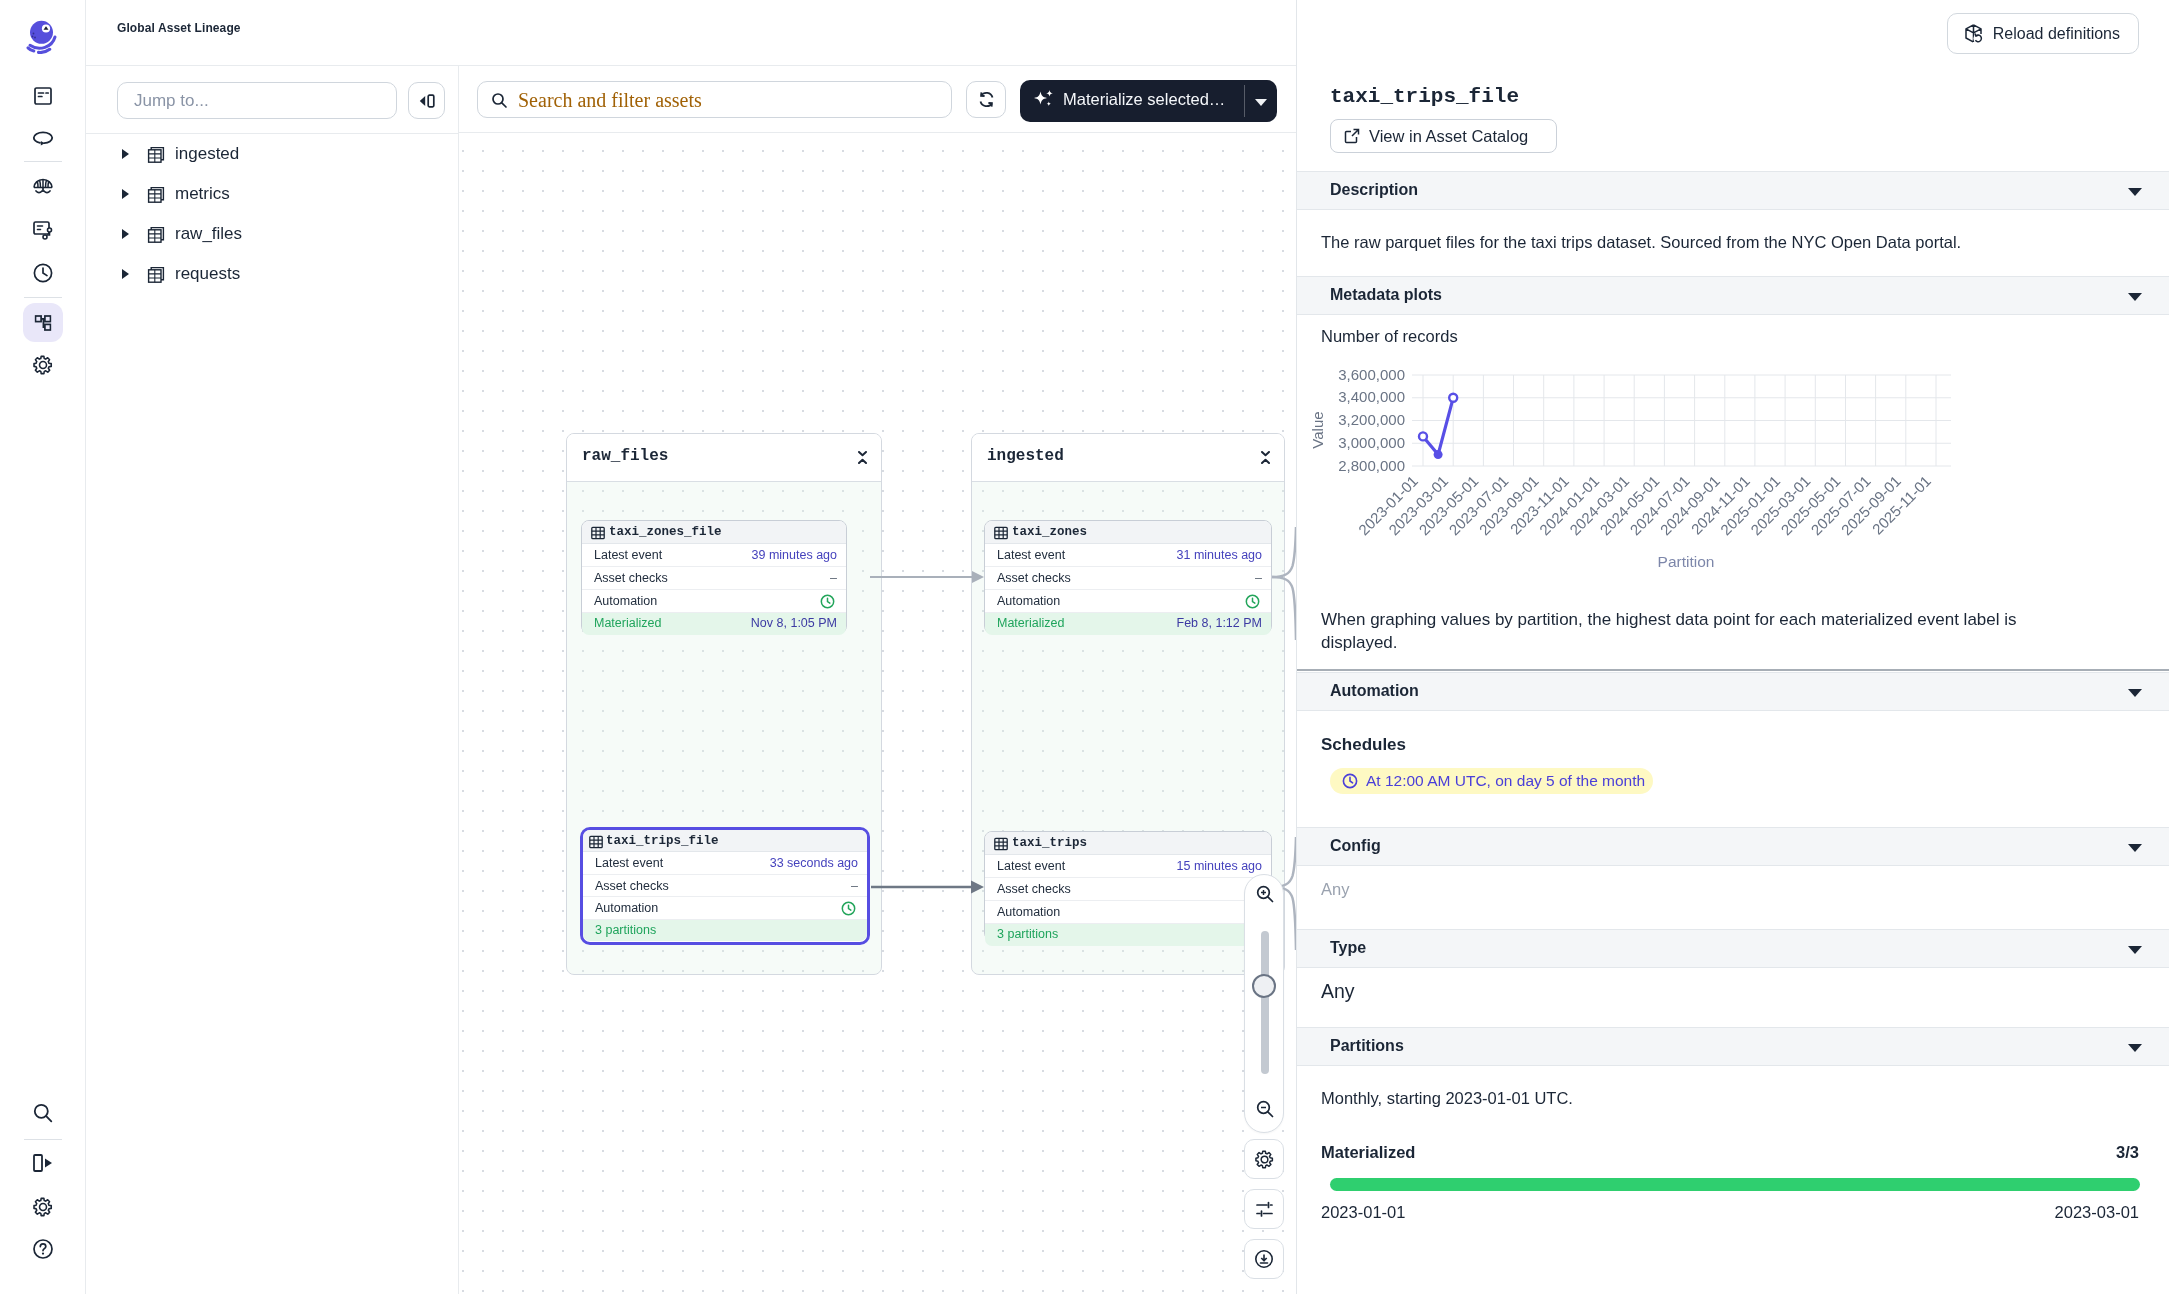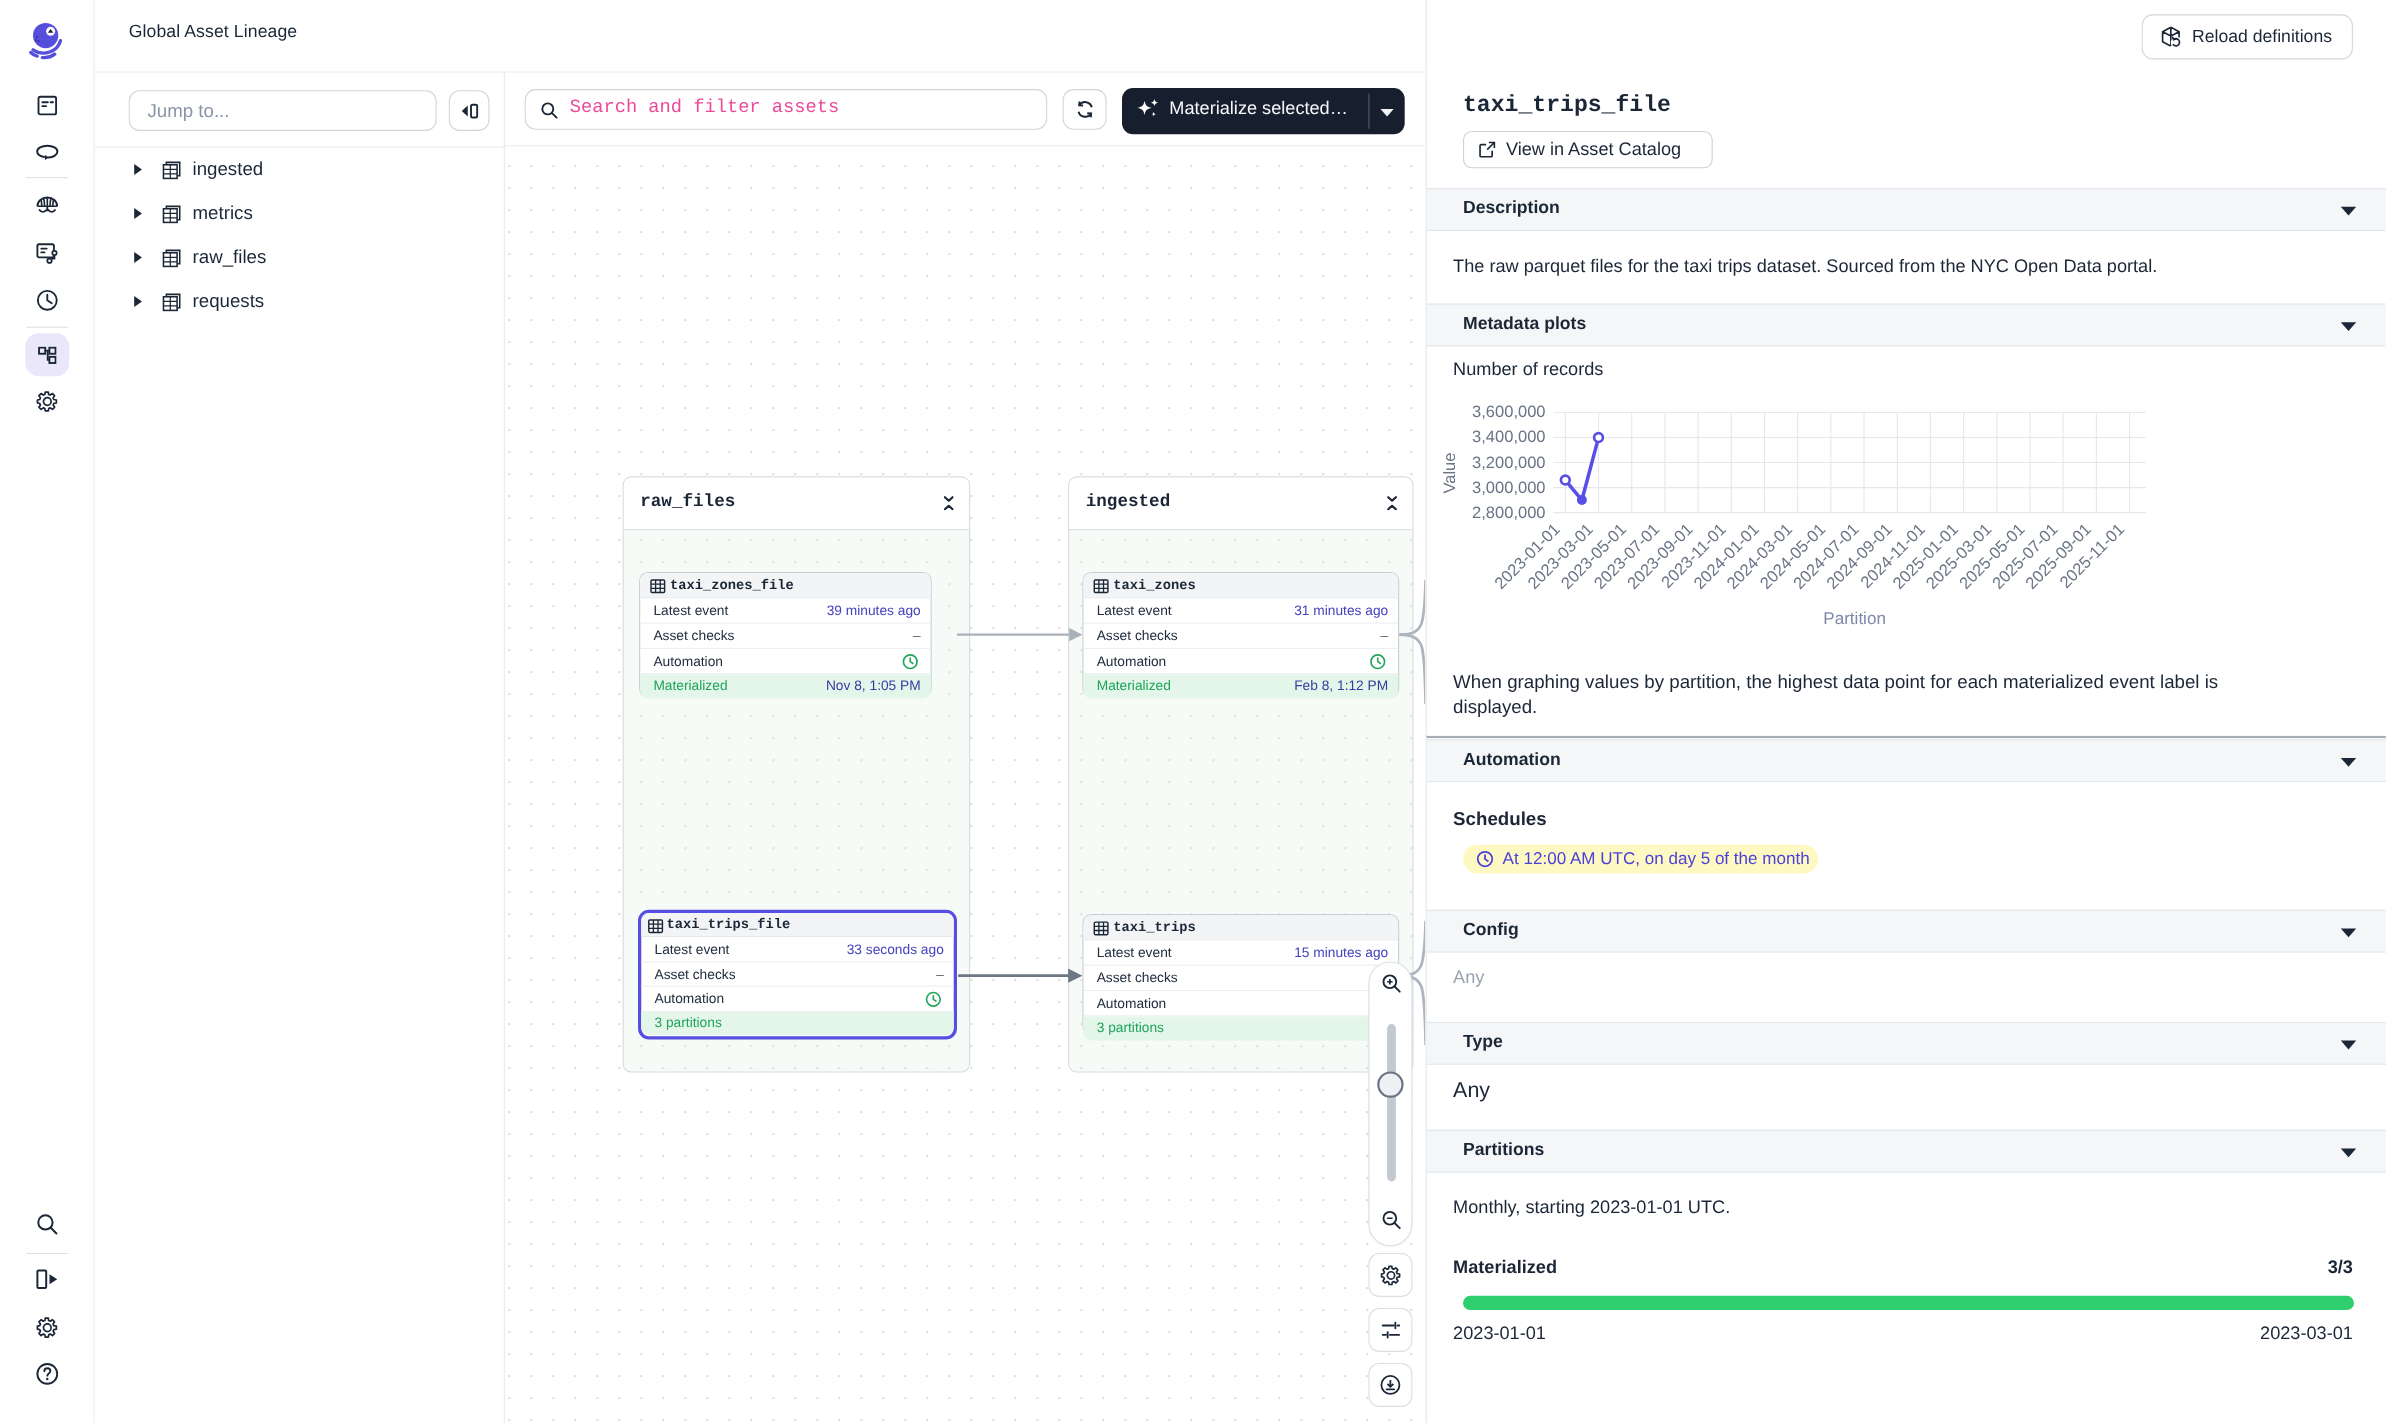--- a/index.html
+++ b/index.html
@@ -10,38 +10,38 @@
 #app { position:relative; width:2169px; height:1294px; }
 
 
 #rail { position:absolute; left:0; top:0; width:86px; height:1294px; border-right:1px solid #e8ebee; background:#fff; z-index:30; }
 .railicon { position:absolute; left:50%; transform:translate(-50%,-50%); }
 .raildiv { position:absolute; left:24px; width:38px; border-top:1px solid #dde1e6; }
 #railsel { position:absolute; left:23px; top:303px; width:40px; height:39px; background:#e9e7f9; border-radius:12px; }
 
 
 #header { position:absolute; left:86px; top:0; width:1210px; height:66px; border-bottom:1px solid #e8ebee; background:#fff; z-index:25; }
-#htitle { position:absolute; left:31px; top:21px; font-size:16px; font-weight:400; letter-spacing:.1px; }
+#htitle { position:absolute; left:31px; top:21px; font-size:12px; font-weight:700; letter-spacing:.1px; }
 #reload { position:absolute; right:30px; top:13px; height:41px; border:1px solid #d2d8de; border-radius:10px; display:flex; align-items:center; padding:0 18px 0 15px; gap:9px; font-size:16px; color:#1b2636; background:#fff; z-index:5; }
 
 
 #lpanel { position:absolute; left:86px; top:66px; width:373px; height:1228px; background:#fff; border-right:1px solid #e8ebee; z-index:20; }
 #jump { position:absolute; left:31px; top:16px; width:280px; height:37px; border:1px solid #d0d6dd; border-radius:10px; font-size:17px; color:#8a94a6; line-height:35px; padding-left:16px; background:#fff; }
 #collapsebtn { position:absolute; left:322px; top:16px; width:37px; height:37px; border:1px solid #d0d6dd; border-radius:10px; background:#fff; display:flex; align-items:center; justify-content:center; }
 #ltoolline { position:absolute; left:0; top:67px; width:373px; border-top:1px solid #e8ebee; }
 .trow { position:absolute; left:0; width:373px; height:40px; }
 .trow .caret { position:absolute; left:36px; top:14px; width:0; height:0; border-left:7px solid #1b2636; border-top:5px solid transparent; border-bottom:5px solid transparent; }
 .trow .ticon { position:absolute; left:60px; top:10px; }
 .trow .tlabel { position:absolute; left:89px; top:9px; font-size:17px; color:#1b2636; }
 
 
 #canvas { position:absolute; left:459px; top:66px; width:837px; height:1228px; background:#fff; overflow:hidden; }
 #ctoolbar { position:absolute; left:0; top:0; width:837px; height:67px; background:#fff; border-bottom:1px solid #e8ebee; z-index:12; }
 #csearch { position:absolute; left:18px; top:15px; width:475px; height:37px; border:1px solid #d0d6dd; border-radius:10px; background:#fff; }
-#csearch .ph { position:absolute; left:40px; top:7px; font-size:17px; color:#ec4899; letter-spacing:0; }
+#csearch .ph { position:absolute; left:40px; top:7px; font-size:20px; color:#a16207; letter-spacing:0;font-family:Liberation Serif, serif; }
 #refreshbtn { position:absolute; left:507px; top:15px; width:40px; height:37px; border:1px solid #d0d6dd; border-radius:10px; background:#fff; display:flex; align-items:center; justify-content:center; }
 #matbtn { position:absolute; left:561px; top:14px; width:257px; height:42px; background:#171e2e; border-radius:10px; color:#f5f7fa; }
 #matbtn .mtext { position:absolute; left:43px; top:10px; font-size:16.5px; }
 #matbtn .mdiv { position:absolute; left:224px; top:5px; height:32px; border-left:1px solid rgba(255,255,255,.28); }
 #matbtn .mcaret { position:absolute; left:235px; top:19px; width:0; height:0; border-left:6px solid transparent; border-right:6px solid transparent; border-top:7px solid #f0f2f5; }
 
 #dots { position:absolute; left:0; top:67px; width:837px; height:1161px;
   background-image: radial-gradient(circle, #d7dbe1 1.3px, transparent 1.4px);
   background-size:20px 20px; background-position:-6px 8px; }
 

